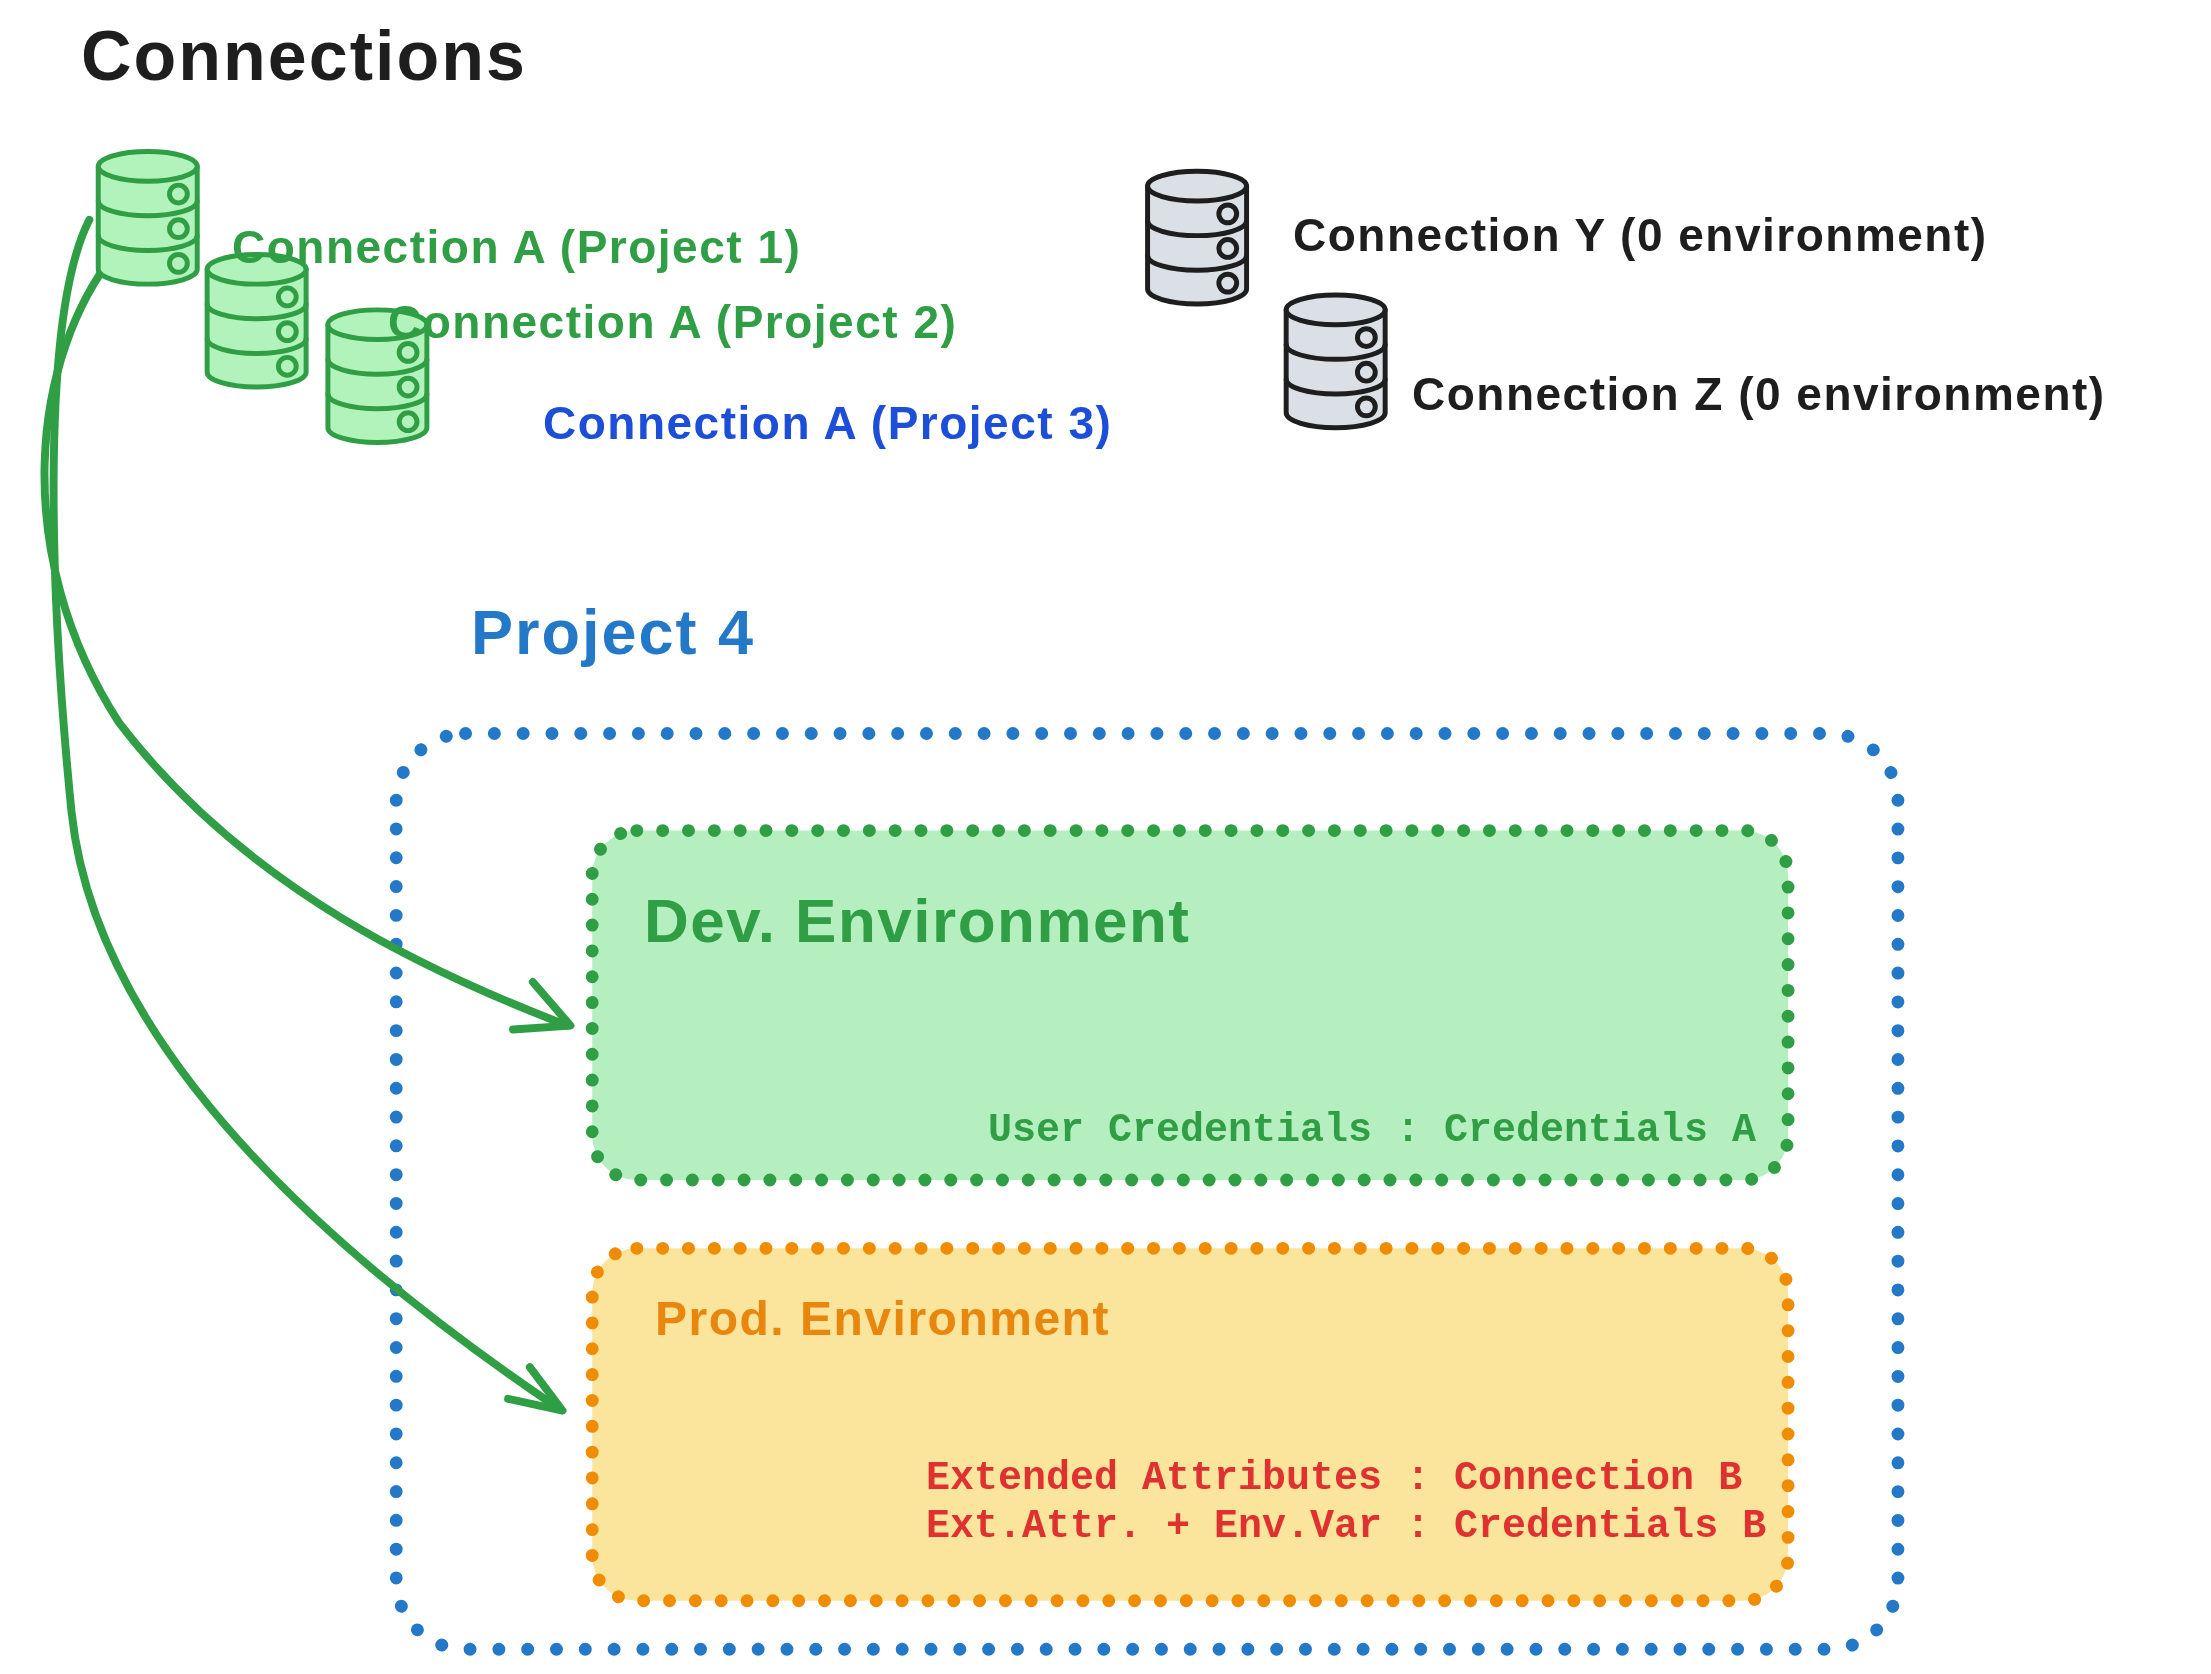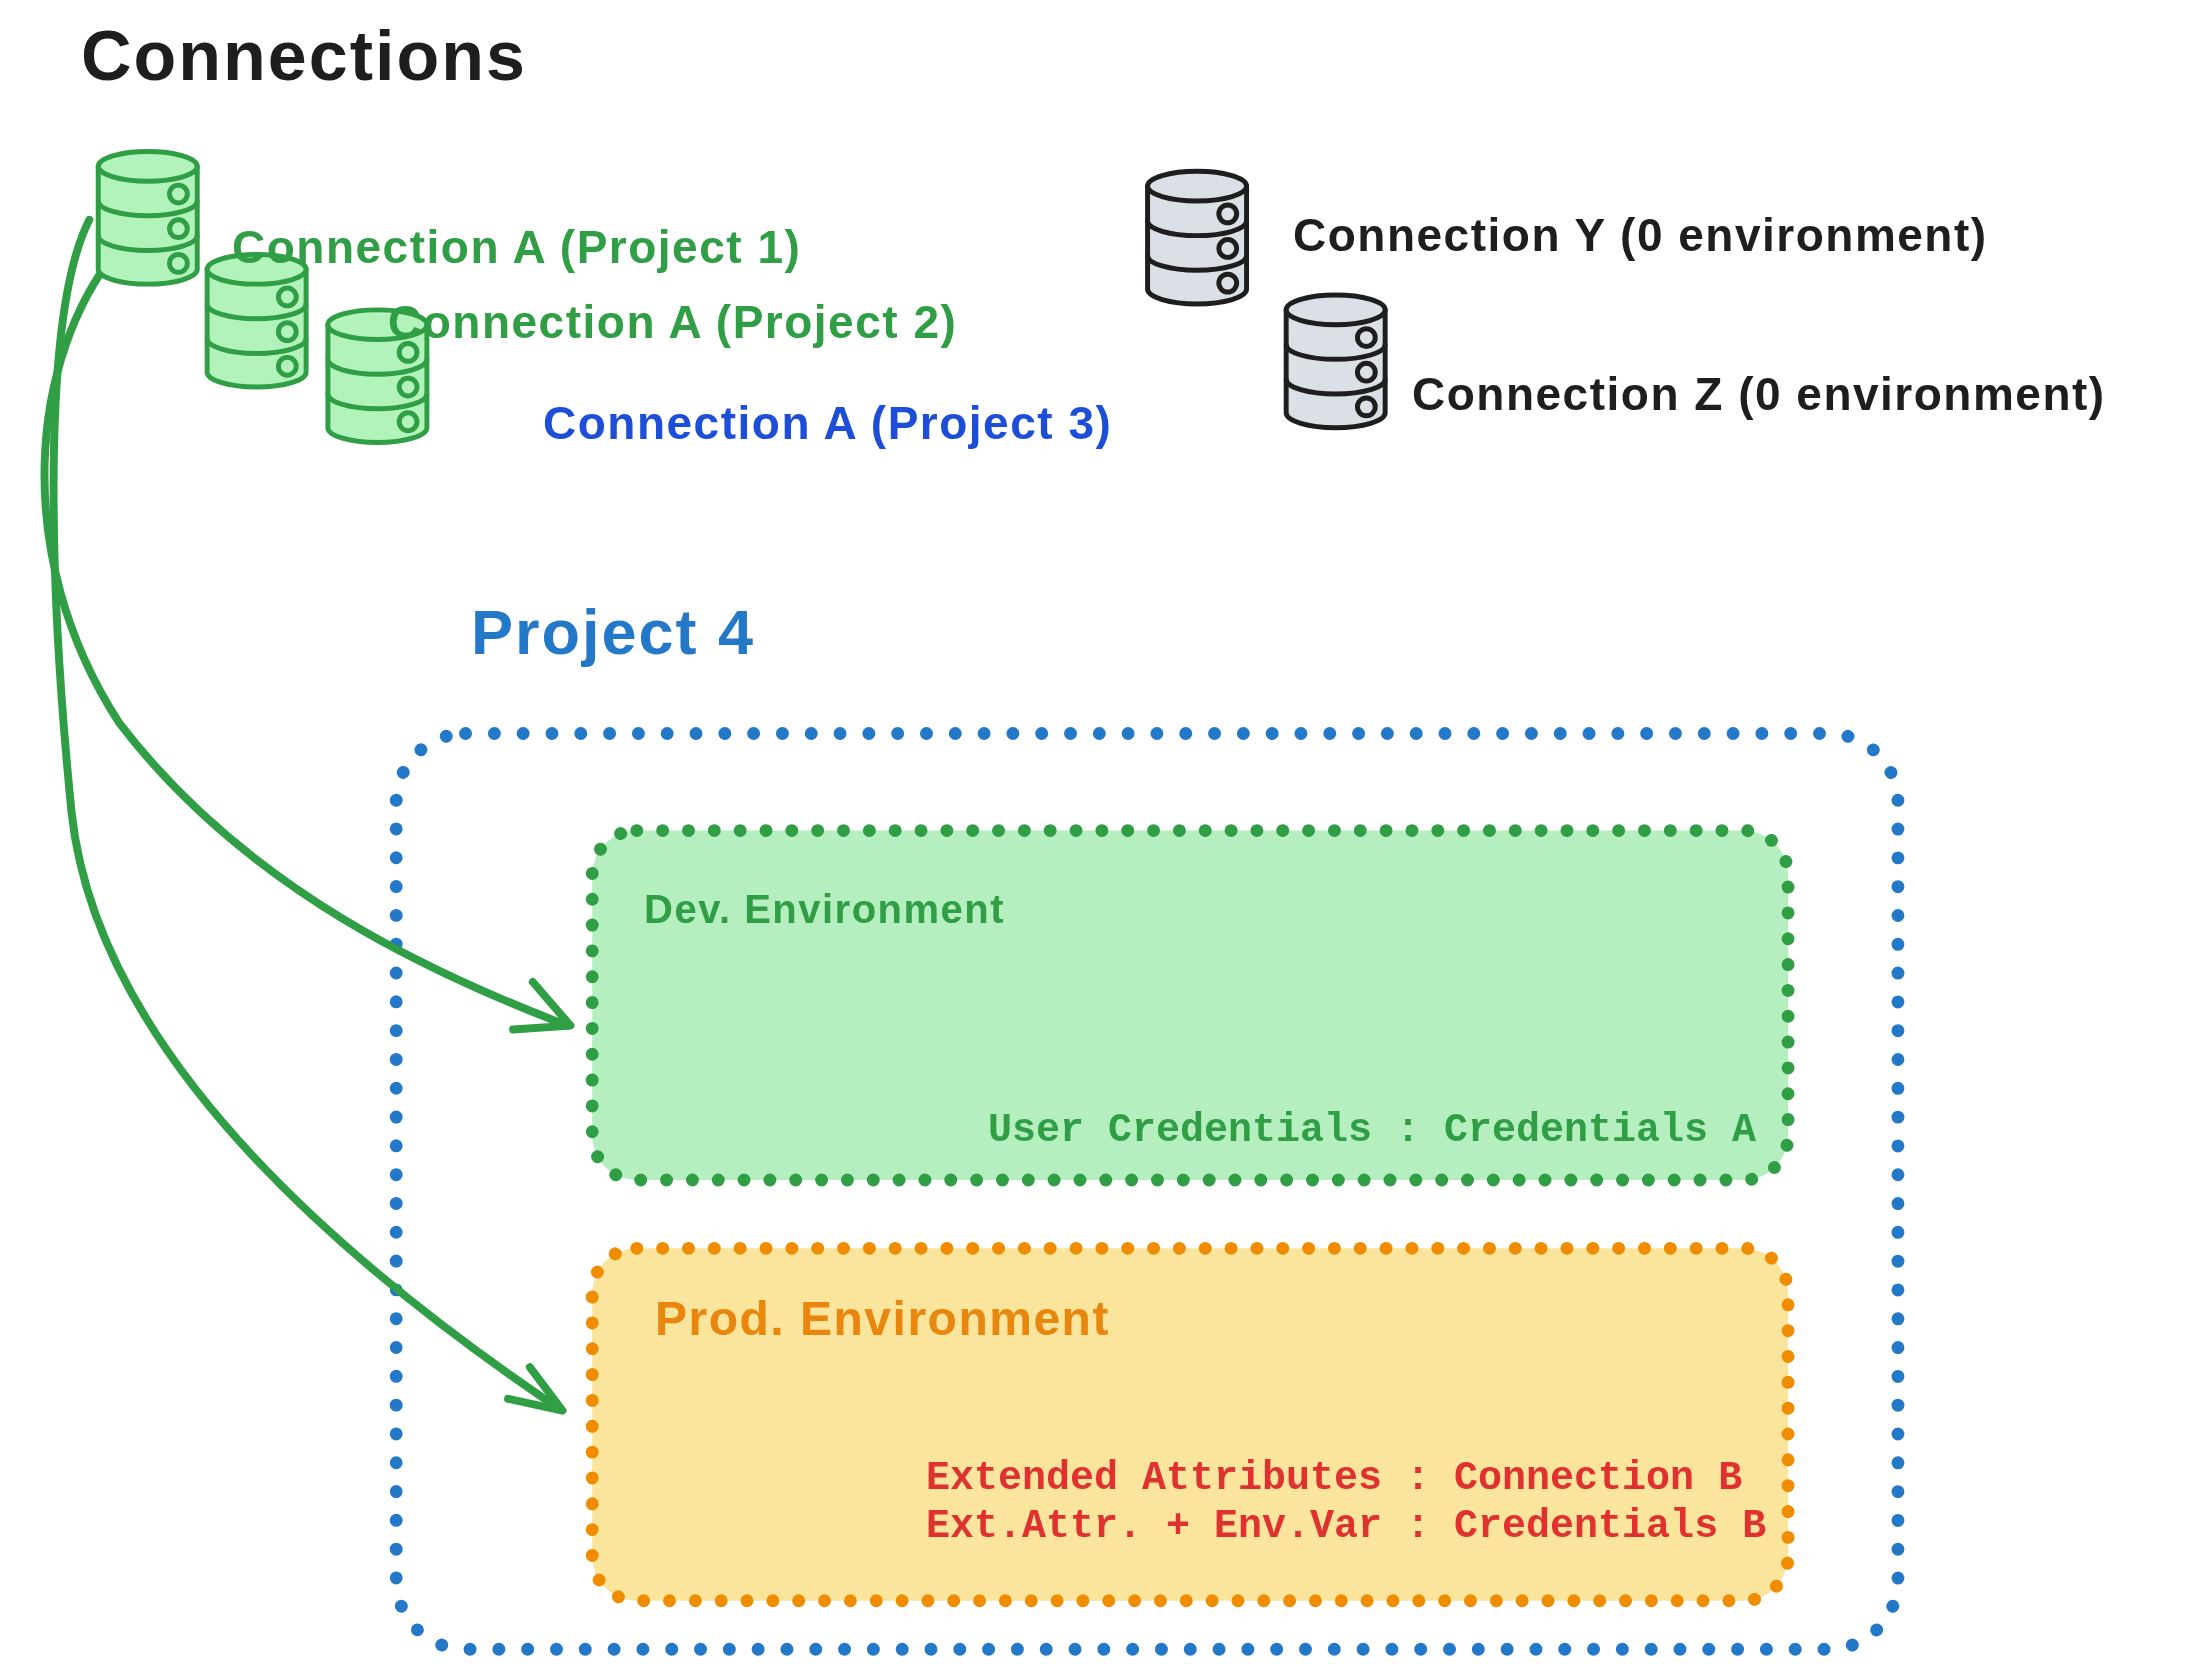--- a/index.html
+++ b/index.html
@@ -25,21 +25,21 @@
 
   .txt{position:absolute;white-space:nowrap;line-height:1.1;}
   .hand{font-weight:600;letter-spacing:1.5px;}
   .t-title{left:81px;top:18px;font-size:70px;font-weight:700;color:#1e1e1e;letter-spacing:2px;}
   .t-a1{left:232px;top:222px;font-size:46px;color:#2f9e44;}
   .t-a2{left:388px;top:297px;font-size:46px;color:#2f9e44;}
   .t-a3{left:543px;top:398px;font-size:46px;color:#1d4ed8;}
   .t-y{left:1277px;top:210px;font-size:46px;color:#1e1e1e;margin-left:16px;}
   .t-z{left:1412px;top:333px;font-size:46px;color:#1e1e1e;margin-top:36px;}
   .t-proj{left:471px;top:598px;font-size:63px;font-weight:700;color:#2478c8;letter-spacing:2px;}
-  .t-dev{left:644px;top:887px;font-size:40px;color:#2f9e44;}
+  .t-dev{left:644px;top:887px;font-size:62px;color:#2f9e44;}
   .t-prod{left:655px;top:1293px;font-size:48px;color:#e8860d;}
   .mono{font-family:Liberation Mono, monospace;font-weight:700;letter-spacing:0;}
   .t-devcred{left:988px;top:1109px;font-size:40px;color:#2f9e44;}
   .t-prodlines{left:926px;top:1455px;font-size:40px;color:#e03131;line-height:48px;}
 </style>
 </head>
 <body>
 
 <div class="canvas">
 

